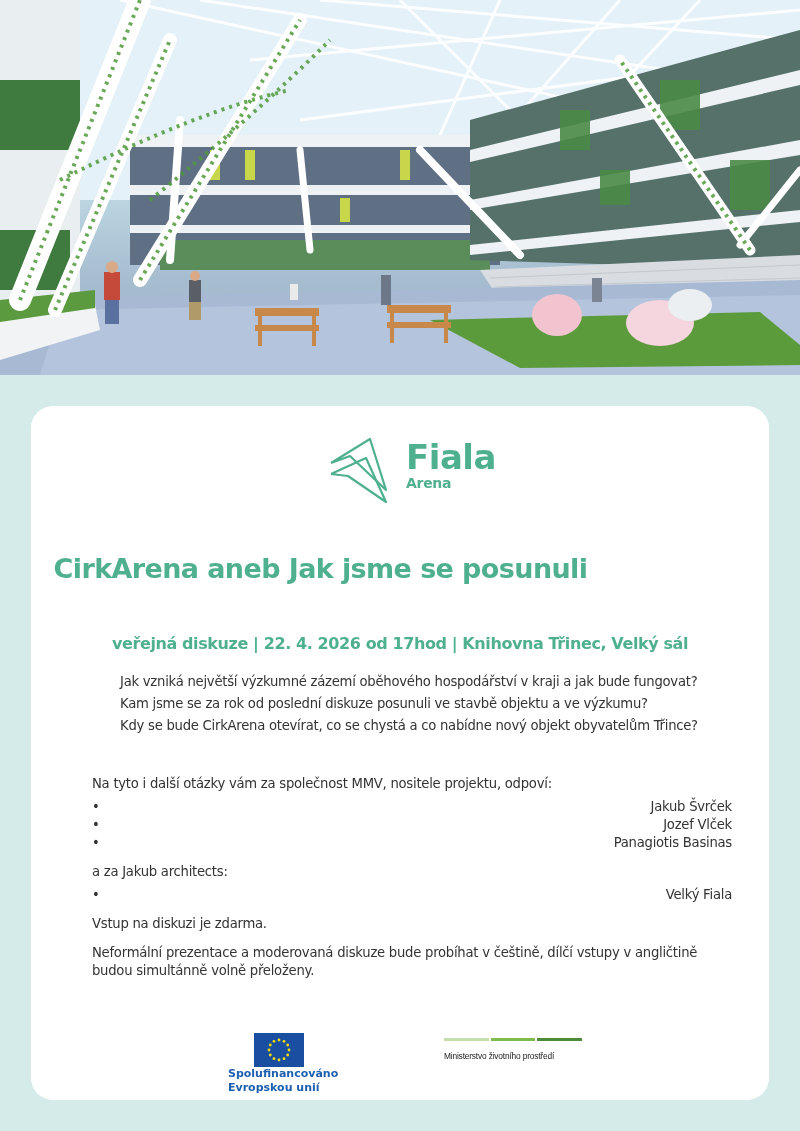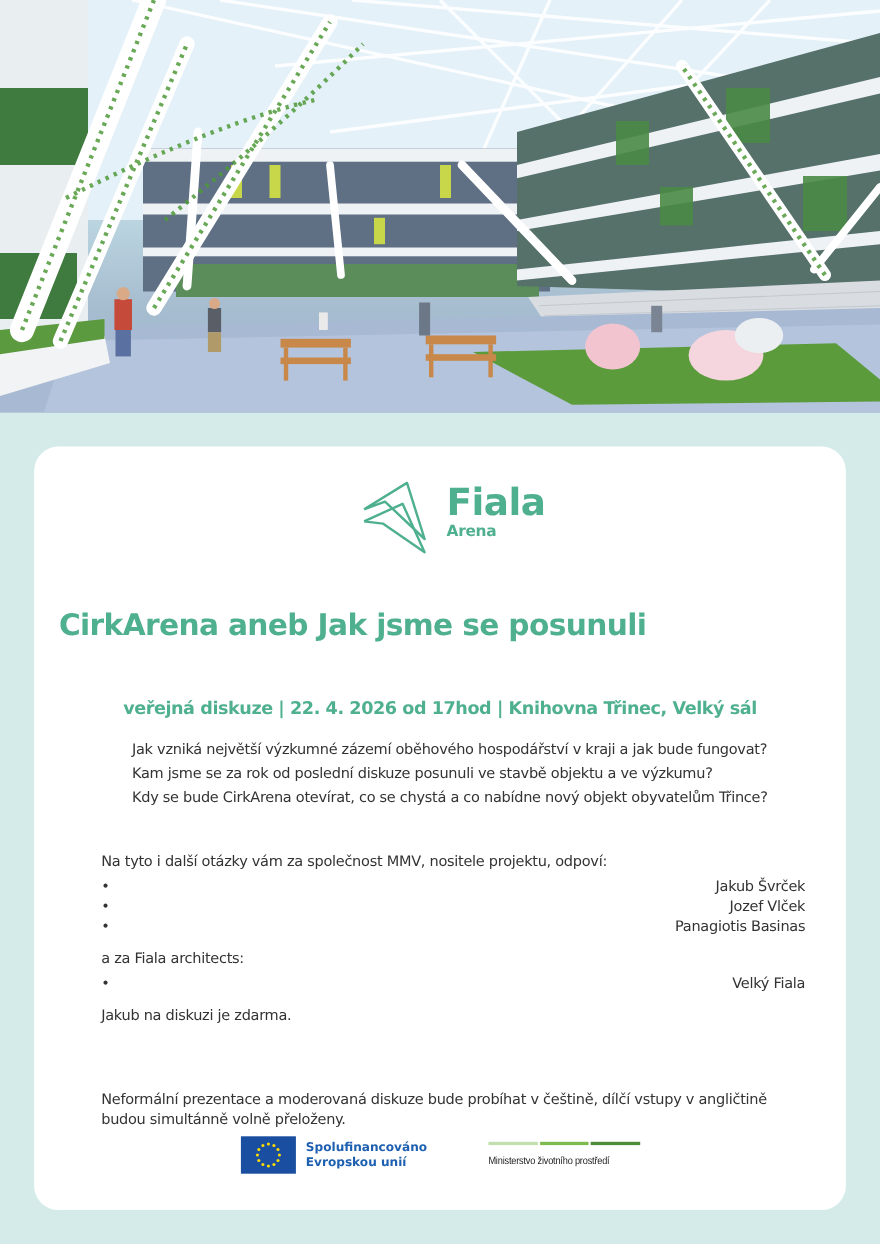--- a/index.html
+++ b/index.html
@@ -44,22 +44,22 @@
       font-family: "DejaVu Sans", sans-serif; font-size: 13.2px; color: #333333;
       letter-spacing: -0.25px;
     }
     .body p { line-height: 22px; }
     .q-block { margin-bottom: 9px; margin-left: 28px; }
     .gap { height: 9px; }
     .body ul { list-style: none; line-height: 18px; margin: 3px 0 0 0; text-align: right; }
     .body li { position: relative; padding-left: 17px; }
     .body li::before { content: "•"; position: absolute; left: 0; top: 0; }
     .p-lead { margin-bottom: 0; margin-top: 36px; }
-    .note p { line-height: 18px; margin-top: 48px; }
-    .footer-eu { position: absolute; left: 219px; top: 1033px; height: 34px; display: flex; align-items: center; }
+    .note p { line-height: 18px; }
+    .footer-eu { position: absolute; left: 219px; top: 1033px; height: 34px; display: flex; align-items: center; flex-direction: column; }
     .eu-flag { width: 50px; height: 34px; background: #1a4ea0; position: relative; }
     .eu-text { margin-left: 9px; font-family: "DejaVu Sans", sans-serif; font-size: 11px; color: #1d5fb0; line-height: 14px; font-weight: bold; }
     .footer-mzp { position: absolute; left: 444px; top: 1038px; width: 138px; }
     .mzp-bars { display: flex; gap: 2px; height: 3px; }
     .mzp-bars span { flex: 1; height: 3px; }
     .mzp-text { margin-top: 9px; font-family: "Liberation Sans", sans-serif; font-size: 9.5px; color: #222; letter-spacing: -0.2px; transform: scaleX(0.88); transform-origin: left; white-space: nowrap; }
   </style>
 </head>
 <body>
 
@@ -195,26 +195,26 @@
     <p>Kam jsme se za rok od poslední diskuze posunuli ve stavbě objektu a ve výzkumu?</p>
     <p>Kdy se bude CirkArena otevírat, co se chystá a co nabídne nový objekt obyvatelům Třince?</p>
   </div>
   <p class="p-lead">Na tyto i další otázky vám za společnost MMV, nositele projektu, odpoví:</p>
   <ul>
     <li>Jakub Švrček</li>
     <li>Jozef Vlček</li>
     <li>Panagiotis Basinas</li>
   </ul>
   <div class="gap"></div>
-  <p>a za Fiala architects:</p>
+  <p>a za Jakub architects:</p>
   <ul>
     <li>Velký Fiala</li>
   </ul>
   <div class="gap"></div>
-  <p>Jakub na diskuzi je zdarma.</p>
+  <p>Vstup na diskuzi je zdarma.</p>
   <div class="gap"></div>
   <div class="note">
     <p>Neformální prezentace a moderovaná diskuze bude probíhat v češtině, dílčí vstupy v angličtině budou simultánně volně přeloženy.</p>
   </div>
 </div>
 
 <div class="footer-eu">
   <div class="eu-flag">
     <svg width="50" height="34" viewBox="0 0 50 34">
       <g fill="#ffdd00">

